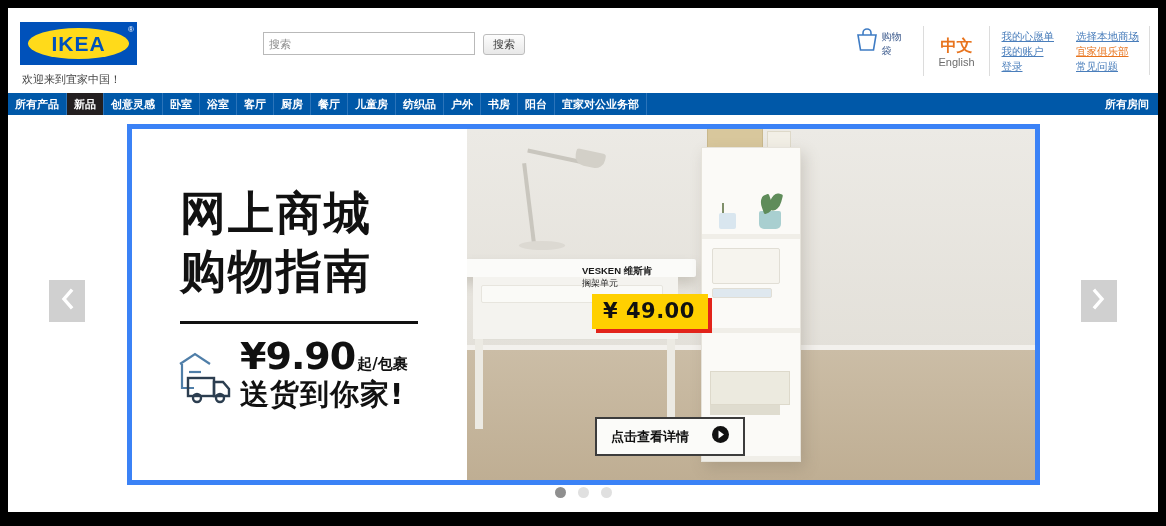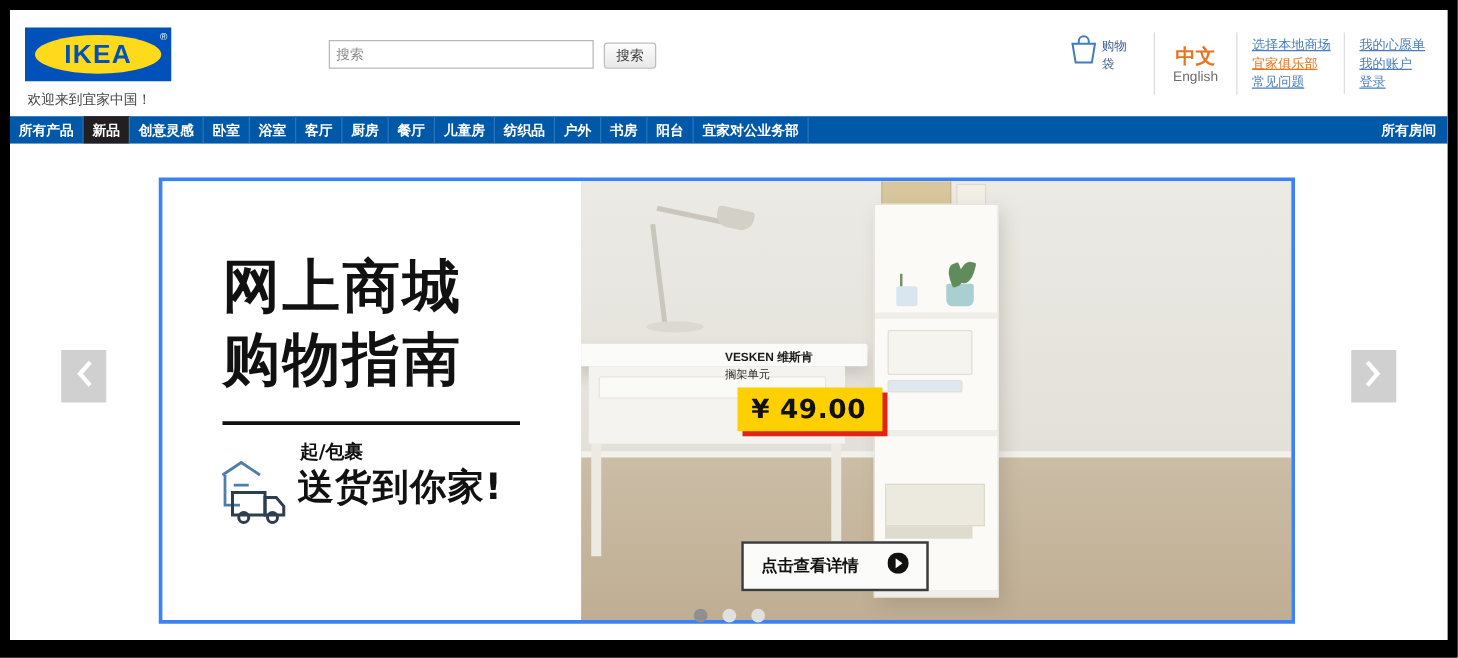--- a/index.html
+++ b/index.html
@@ -201,25 +201,25 @@
 
   
   .hero-area {
     position: relative;
     height: 397px;
     background: #ffffff;
   }
   .hero {
     position: absolute;
     left: 119px;
-    top: 27px;
+    top: 9px;
     width: 903px;
     height: 351px;
     background: #fff;
-    border: 3px solid #3b82f6;
+    border: 5px solid #3b82f6;
     overflow: hidden;
     display: flex;
   }
   .hero-left {
     width: 335px;
     background: #ffffff;
     position: relative;
     flex: none;
   }
   .hero-heading {
@@ -458,30 +458,30 @@
           </svg>
         </span>
         <span class="bag-label">购物袋</span>
       </div>
 
       <div class="lang-col">
         <span class="lang-zh">中文</span>
         <span class="lang-en">English</span>
       </div>
 
+      <div class="link-col">
+        <span class="hdr-link">我的心愿单</span>
+        <span class="hdr-link">我的账户</span>
+        <span class="hdr-link">登录</span>
+      </div>
+
       <div class="link-col bordered">
         <span class="hdr-link">选择本地商场</span>
         <span class="hdr-link accent">宜家俱乐部</span>
         <span class="hdr-link">常见问题</span>
-      </div>
-
-      <div class="link-col">
-        <span class="hdr-link">我的心愿单</span>
-        <span class="hdr-link">我的账户</span>
-        <span class="hdr-link">登录</span>
       </div>
 
     </div>
   </div>
 
   <div class="navbar">
     <div class="nav-item">所有产品</div>
     <div class="nav-item active">新品</div>
     <div class="nav-item">创意灵感</div>
     <div class="nav-item">卧室</div>
@@ -516,20 +516,21 @@
               <path d="M8 16 V40 H20" fill="none" stroke="#4f7ea8" stroke-width="2.2"></path>
               <line x1="15" y1="24" x2="27" y2="24" stroke="#4f7ea8" stroke-width="2.2"></line>
               <rect x="14" y="30" width="26" height="18" fill="none" stroke="#2c3e50" stroke-width="2.4"></rect>
               <path d="M40 34 H49 L55 41 V48 H40 Z" fill="none" stroke="#2c3e50" stroke-width="2.4"></path>
               <circle cx="23" cy="50" r="4" fill="none" stroke="#2c3e50" stroke-width="2.4"></circle>
               <circle cx="46" cy="50" r="4" fill="none" stroke="#2c3e50" stroke-width="2.4"></circle>
             </svg>
           </span>
           <span>
             <span class="price-line">
+              <span class="price-big">¥9.90</span>
               <span class="price-suffix">起/包裹</span>
             </span>
             <div class="deliver-line">送货到你家!</div>
           </span>
         </div>
       </div>
 
       <div class="hero-right">
         <div class="wall"></div>
         <div class="baseboard"></div>

